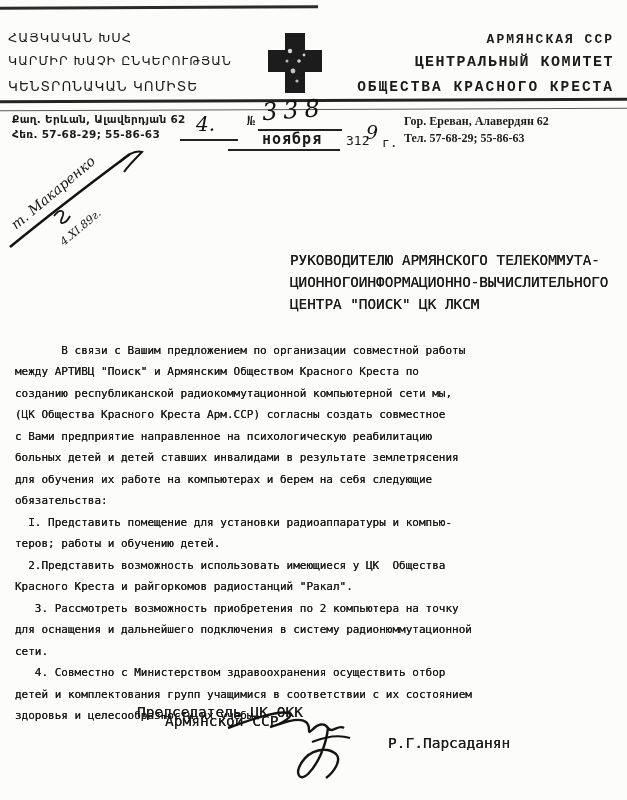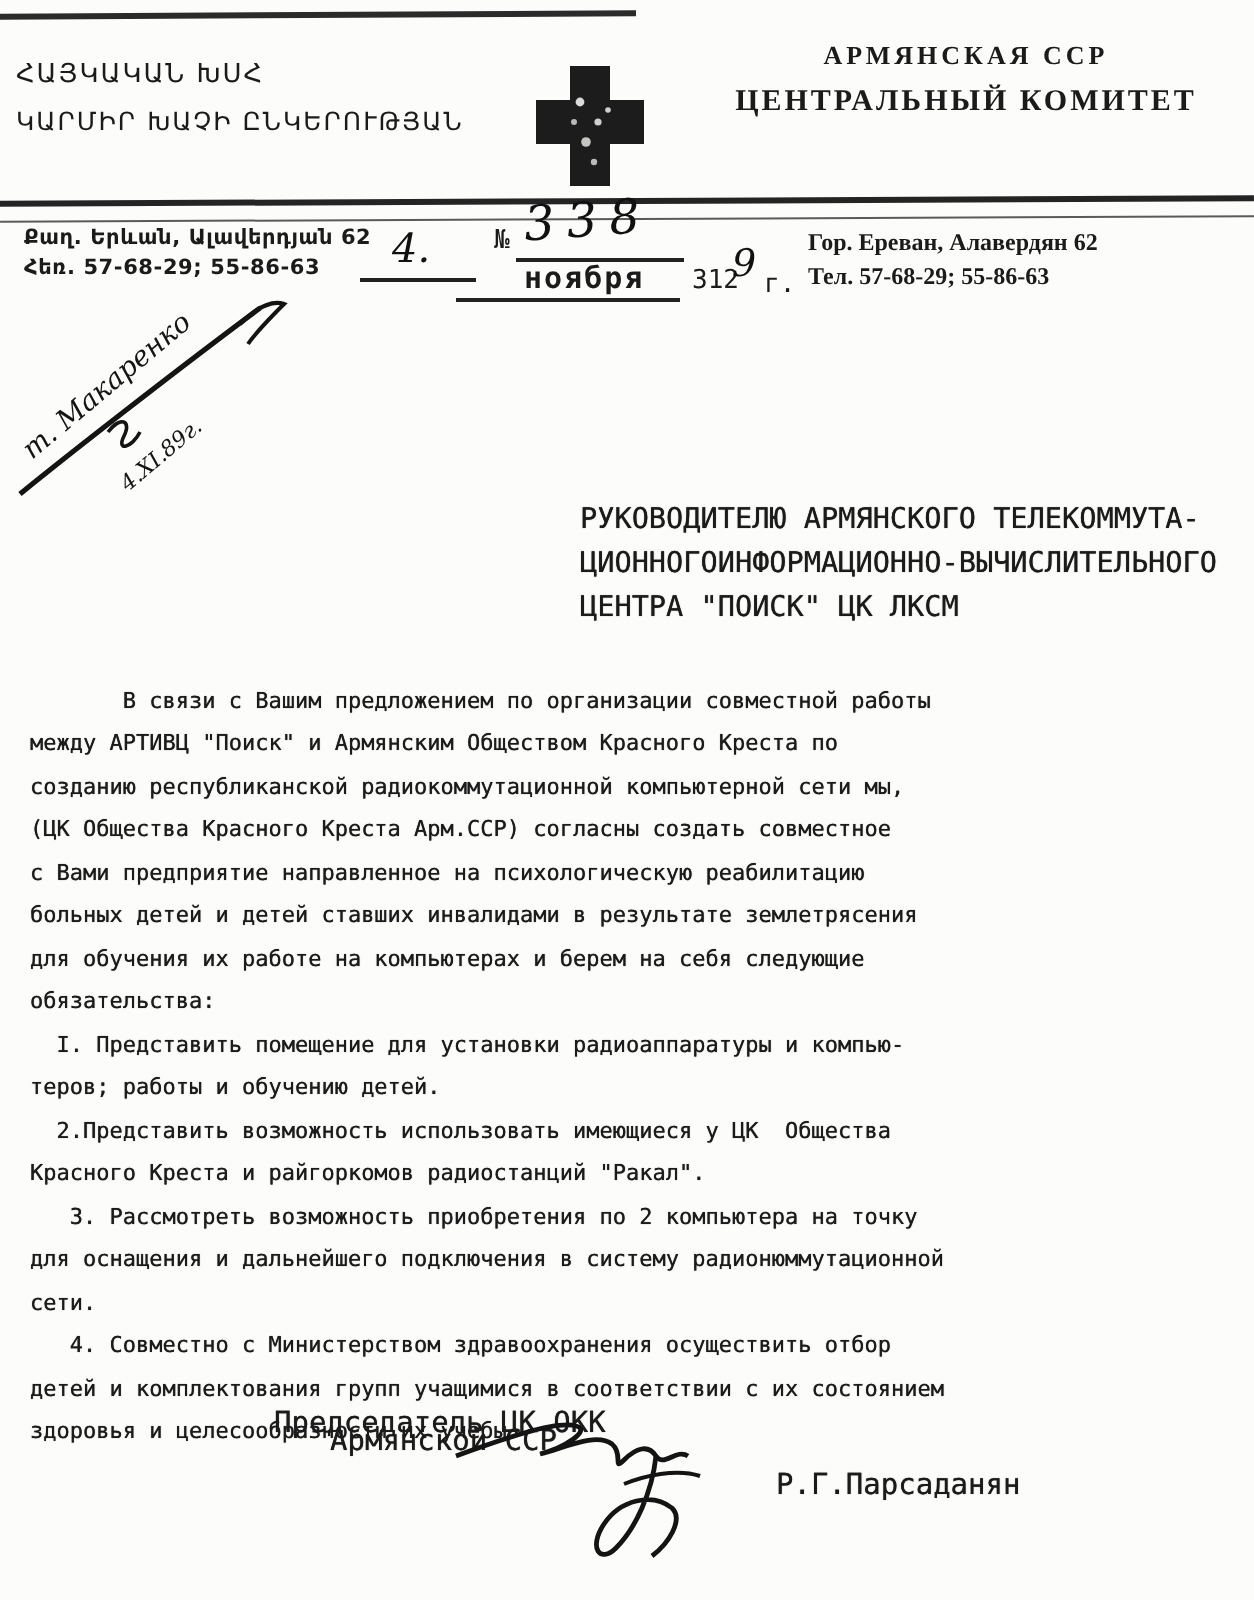--- a/index.html
+++ b/index.html
@@ -10,21 +10,21 @@
   .serif{font-family:"Liberation Serif", serif;}
   .armfont{font-family:"DejaVu Sans", sans-serif;}
   .hand{font-family:"DejaVu Serif", serif;font-style:italic;color:#111;}
   
   .top-artifact{left:0;top:6px;width:318px;height:3px;background:#2b2b2b;transform:rotate(-0.3deg);}
   
   .arm-head{left:8px;top:30px;width:232px;font-weight:normal;letter-spacing:1px;}
   .arm-head .l1{font-size:13px;margin-bottom:8px;}
   .arm-head .l2{font-size:12.5px;margin-bottom:10px;}
   .arm-head .l3{font-size:13.5px;}
-  .rus-head{left:352px;top:20px;width:262px;text-align:center;}
+  .rus-head{left:352px;top:32px;width:262px;text-align:right;font-family:Liberation Mono, monospace;}
   .rus-head .l1{font-size:13px;letter-spacing:2px;font-weight:bold;margin-bottom:7px;}
   .rus-head .l2{font-size:15px;letter-spacing:1.5px;font-weight:bold;margin-bottom:8px;}
   .rus-head .l3{font-size:14.5px;letter-spacing:2px;font-weight:bold;}
   .cross-box{left:266px;top:31px;width:58px;height:64px;}
   
   .header-rule{left:0;top:99px;width:627px;height:7px;border-top:3.5px solid #242424;
                border-bottom:1.5px solid #5a5a5a;transform:rotate(-0.25deg);}
   
   .arm-contact{left:12px;top:112px;font-family:"DejaVu Sans", sans-serif;font-weight:bold;
                font-size:10.5px;line-height:15px;letter-spacing:0.3px;}
@@ -58,37 +58,39 @@
 </head>
 <body>
 
 <div class="page">
 
   <div class="abs top-artifact"></div>
 
   <div class="abs arm-head armfont">
     <div class="l1">ՀԱՅԿԱԿԱՆ ԽՍՀ</div>
     <div class="l2">ԿԱՐՄԻՐ ԽԱՉԻ ԸՆԿԵՐՈՒԹՅԱՆ</div>
+    <div class="l3">ԿԵՆՏՐՈՆԱԿԱՆ ԿՈՄԻՏԵ</div>
   </div>
 
   <div class="abs cross-box">
     <svg width="58" height="64" viewBox="0 0 58 64">
       <path d="M19,2 h20 v17 h17 v22 h-17 v21 h-20 v-21 H2 V19 h17 z" fill="#1c1c1c"></path>
       <circle cx="24" cy="20" r="2.2" fill="#fcfcfa" opacity="0.85"></circle>
       <circle cx="33" cy="30" r="1.8" fill="#fcfcfa" opacity="0.8"></circle>
       <circle cx="27" cy="40" r="2.4" fill="#fcfcfa" opacity="0.75"></circle>
       <circle cx="38" cy="24" r="1.4" fill="#fcfcfa" opacity="0.8"></circle>
       <circle cx="21" cy="30" r="1.5" fill="#fcfcfa" opacity="0.7"></circle>
       <circle cx="31" cy="50" r="1.6" fill="#fcfcfa" opacity="0.7"></circle>
     </svg>
   </div>
 
   <div class="abs rus-head serif">
     <div class="l1">АРМЯНСКАЯ ССР</div>
     <div class="l2">ЦЕНТРАЛЬНЫЙ КОМИТЕТ</div>
+    <div class="l3">ОБЩЕСТВА КРАСНОГО КРЕСТА</div>
   </div>
 
   <div class="abs header-rule"></div>
 
   <div class="abs arm-contact">
     <div>Քաղ. Երևան, Ալավերդյան 62</div>
     <div>Հեռ. 57-68-29; 55-86-63</div>
   </div>
 
   <div class="abs rus-contact">

